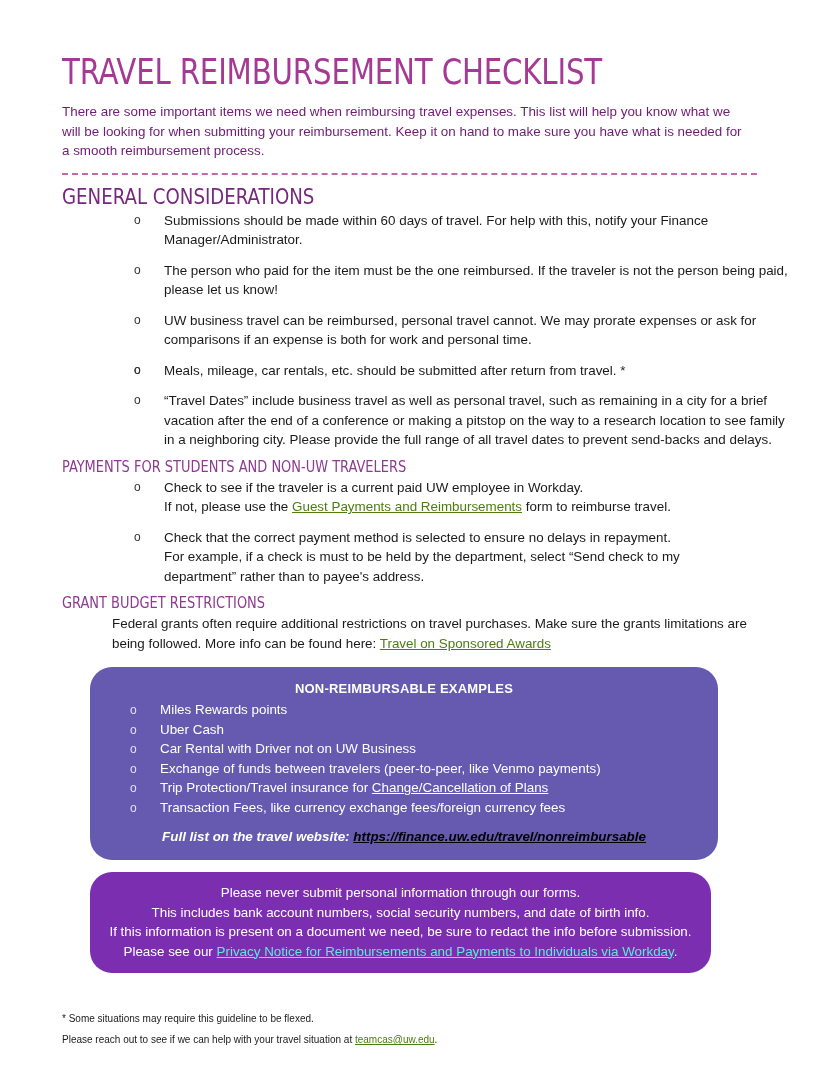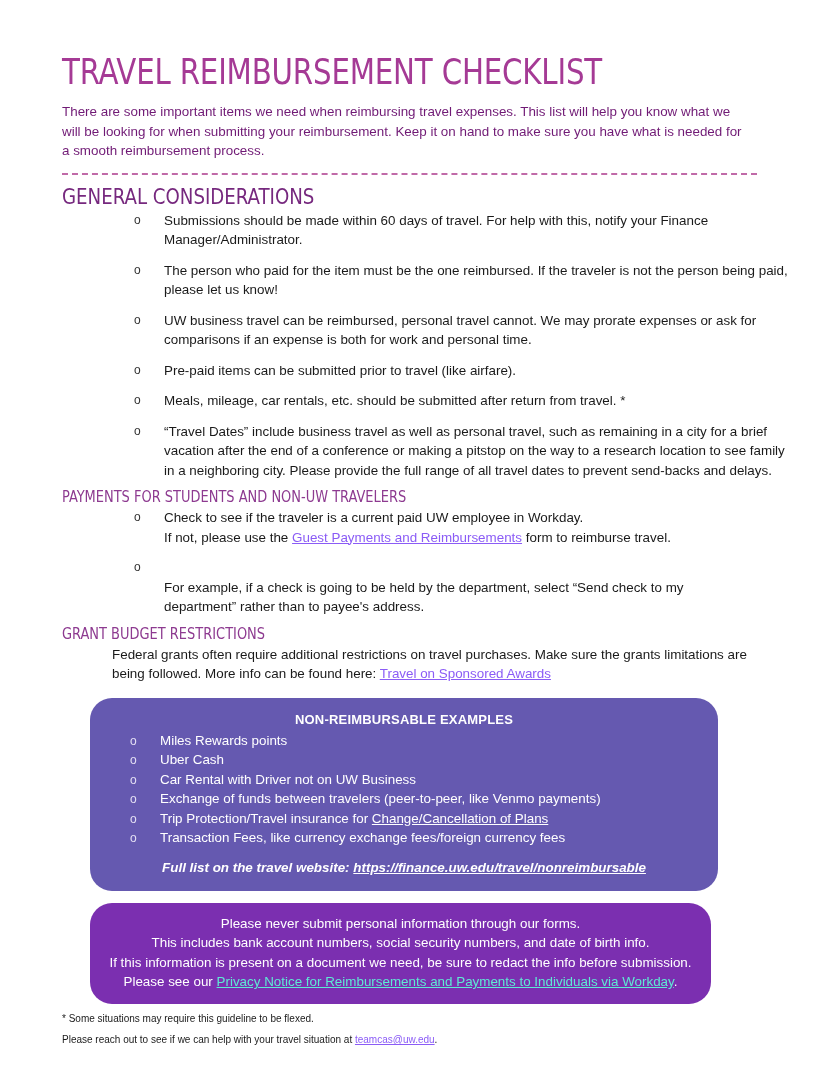--- a/index.html
+++ b/index.html
@@ -103,21 +103,21 @@
   }
 
   .indent-para {
     margin: 0 0 0 50px;
     font-size: 13.4px;
     line-height: 19.5px;
     width: 660px;
   }
 
   a.doclink, .doclink {
-    color: #8b5cf6;
+    color: #4d7c0f;
     text-decoration: underline;
   }
 
   
   .box {
     box-sizing: border-box;
     border-radius: 22px;
     color: #ffffff;
   }
   .box-nonreimb {
@@ -147,21 +147,21 @@
   .box-nonreimb .fulllist {
     margin: 11px 0 0 0;
     text-align: center;
     font-style: italic;
     font-weight: bold;
     font-size: 13.4px;
     line-height: 18px;
   }
   .box-nonreimb .fulllist .url {
     text-decoration: underline;
-    color: #ffffff;
+    color: #000000;
   }
 
   .box-note {
     margin: 12px 0 0 28px;
     width: 621px;
     background: #7b2fb0;
     padding: 11px 14px 12px 14px;
     text-align: center;
   }
   .box-note .note-title {
@@ -208,43 +208,42 @@
     <li>
       <span class="marker">o</span>
       <span>The person who paid for the item must be the one reimbursed. If the traveler is not the person being paid, please let us know!</span>
     </li>
     <li>
       <span class="marker">o</span>
       <span>UW business travel can be reimbursed, personal travel cannot. We may prorate expenses or ask for comparisons if an expense is both for work and personal time.</span>
     </li>
     <li>
       <span class="marker">o</span>
-      <span>Pre-paid items can be submitted prior to travel (like airfare).</span>
     </li>
     <li>
       <span class="marker">o</span>
       <span>Meals, mileage, car rentals, etc. should be submitted after return from travel. *</span>
     </li>
     <li>
       <span class="marker">o</span>
       <span>“Travel Dates” include business travel as well as personal travel, such as remaining in a city for a brief vacation after the end of a conference or making a pitstop on the way to a research location to see family in a neighboring city. Please provide the full range of all travel dates to prevent send-backs and delays.</span>
     </li>
   </ul>
 
   <h3 class="h2-section">PAYMENTS FOR STUDENTS AND NON-UW TRAVELERS</h3>
   <ul class="o-list">
     <li>
       <span class="marker">o</span>
       <span>Check to see if the traveler is a current paid UW employee in Workday.</span><br>
       <span>If not, please use the </span><a class="doclink" href="#">Guest Payments and Reimbursements</a><span> form to reimburse travel.</span>
     </li>
     <li>
       <span class="marker">o</span>
-      <br>
-      <span>For example, if a check is going to be held by the department, select “Send check to my</span><br>
+      <span>Check that the correct payment method is selected to ensure no delays in repayment.</span><br>
+      <span>For example, if a check is must to be held by the department, select “Send check to my</span><br>
       <span>department” rather than to payee's address.</span>
     </li>
   </ul>
 
   <h3 class="h2-section">GRANT BUDGET RESTRICTIONS</h3>
   <p class="indent-para"><span>Federal grants often require additional restrictions on travel purchases. Make sure the grants limitations are being followed. More info can be found here: </span><a class="doclink" href="#">Travel on Sponsored Awards</a></p>
 
   <div class="box box-nonreimb">
     <div class="box-title">NON-REIMBURSABLE EXAMPLES</div>
     <ul class="o-list">

